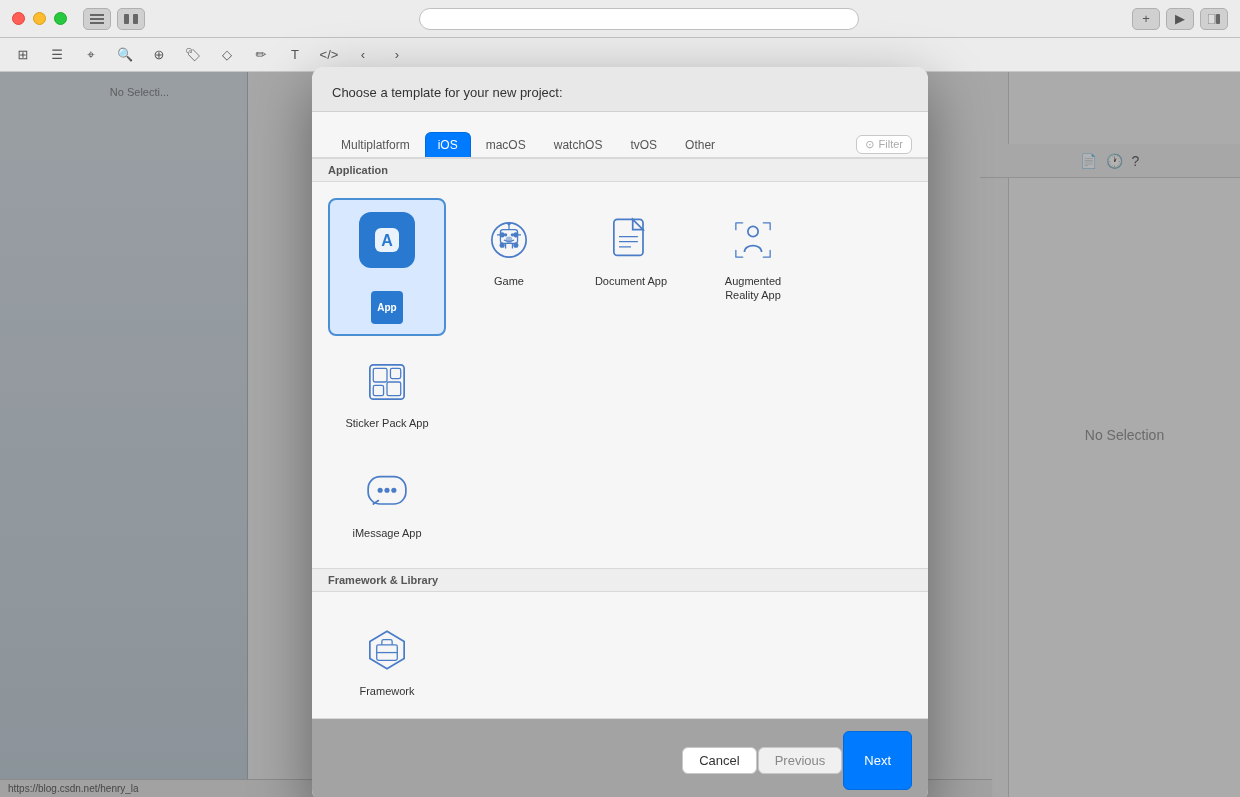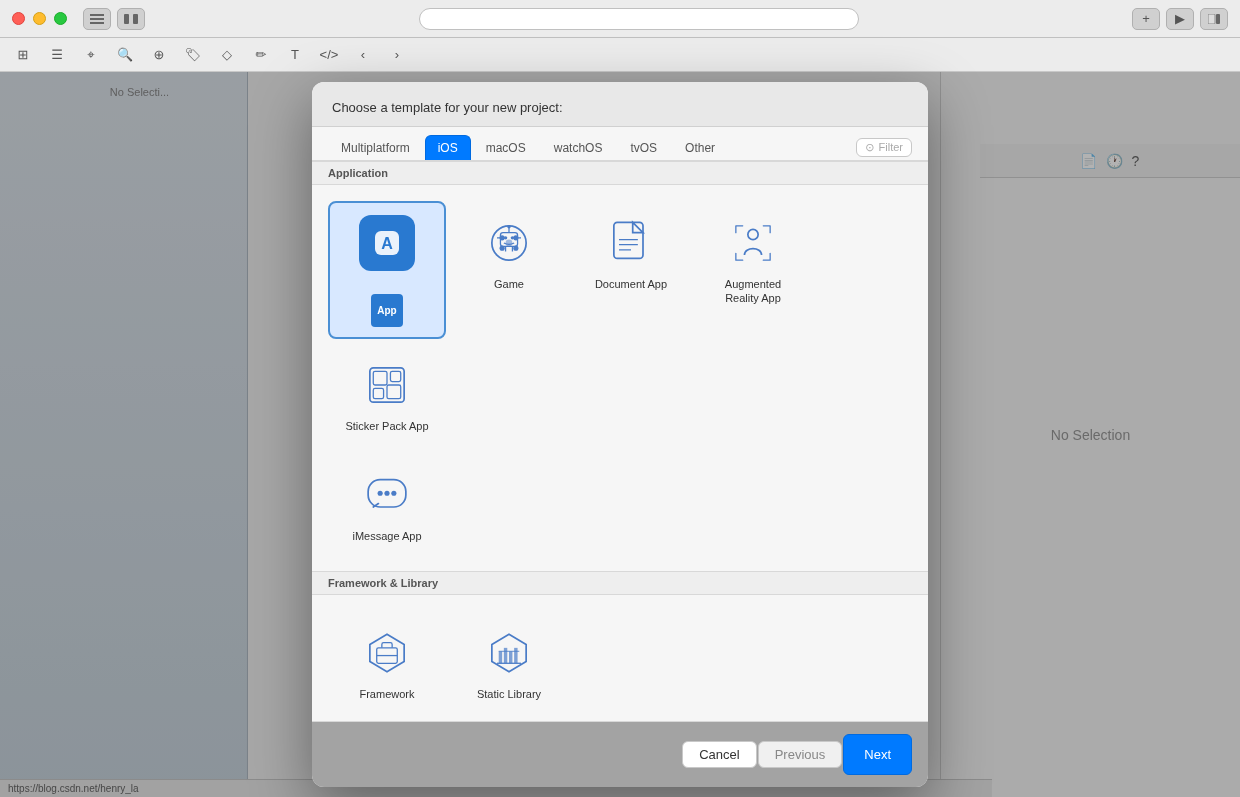--- a/index.html
+++ b/index.html
@@ -145,21 +145,21 @@
 
     
     .center-area {
       flex: 1;
       background: #f0f0f0;
       position: relative;
     }
 
     
     .right-panel {
-      width: 300px;
+      width: 232px;
       background: #f5f5f5;
       border-left: 1px solid #d0d0d0;
       display: flex;
       flex-direction: column;
       align-items: center;
       justify-content: center;
     }
     .right-panel-icons {
       position: absolute;
       top: 72px;
@@ -228,21 +228,21 @@
     .modal-title {
       font-size: 13px;
       color: #333;
       font-weight: 400;
     }
 
     
     .tab-bar {
       display: flex;
       align-items: center;
-      padding: 8px 16px 0;
+      padding: 20px 16px 0;
       background: #f6f6f6;
       border-bottom: 1px solid #d8d8d8;
       gap: 2px;
     }
     .tab {
       padding: 5px 12px;
       font-size: 12px;
       color: #555;
       border-radius: 6px 6px 0 0;
       cursor: pointer;
@@ -371,21 +371,21 @@
     .btn-prev {
       padding: 5px 16px;
       background: #f0f0f0;
       border: 1px solid #c8c8c8;
       border-radius: 6px;
       font-size: 13px;
       color: #888;
       cursor: pointer;
     }
     .btn-next {
-      padding: 12px 20px;
+      padding: 21px 20px;
       background: #007aff;
       border: 1px solid #006ae0;
       border-radius: 6px;
       font-size: 13px;
       color: #fff;
       cursor: pointer;
       font-weight: 500;
     }
   </style>
 </head>
@@ -614,35 +614,20 @@
               <path d="M28 6 L48 18 L48 38 L28 50 L8 38 L8 18 Z" fill="none" stroke="#4a7cc7" stroke-width="2"></path>
 
               <rect x="16" y="22" width="24" height="18" rx="2" fill="none" stroke="#4a7cc7" stroke-width="1.5"></rect>
               <path d="M22 22 L22 18 Q22 16 24 16 L32 16 Q34 16 34 18 L34 22" fill="none" stroke="#4a7cc7" stroke-width="1.5"></path>
               <line x1="16" y1="31" x2="40" y2="31" stroke="#4a7cc7" stroke-width="1.5"></line>
             </svg>
           </div>
           <span class="template-label">Framework</span>
         </div>
 
-        <div class="template-item">
-          <div class="template-icon">
-            <svg class="icon-svg" viewBox="0 0 56 56" fill="none">
-              <path d="M28 6 L48 18 L48 38 L28 50 L8 38 L8 18 Z" fill="none" stroke="#4a7cc7" stroke-width="2"></path>
-
-              <rect x="16" y="26" width="4" height="14" fill="#4a7cc7" opacity="0.7"></rect>
-              <rect x="22" y="22" width="4" height="18" fill="#4a7cc7" opacity="0.7"></rect>
-              <rect x="28" y="26" width="4" height="14" fill="#4a7cc7" opacity="0.7"></rect>
-              <rect x="34" y="22" width="4" height="18" fill="#4a7cc7" opacity="0.7"></rect>
-              <line x1="14" y1="40" x2="42" y2="40" stroke="#4a7cc7" stroke-width="1.5"></line>
-              <line x1="16" y1="26" x2="40" y2="26" stroke="#4a7cc7" stroke-width="1"></line>
-            </svg>
-          </div>
-          <span class="template-label">Static Library</span>
-        </div>
 
 
       </div>
 
     </div>
 
     <div class="modal-footer">
       <button class="btn-cancel">Cancel</button>
       <button class="btn-prev">Previous</button>
       <button class="btn-next">Next</button>

